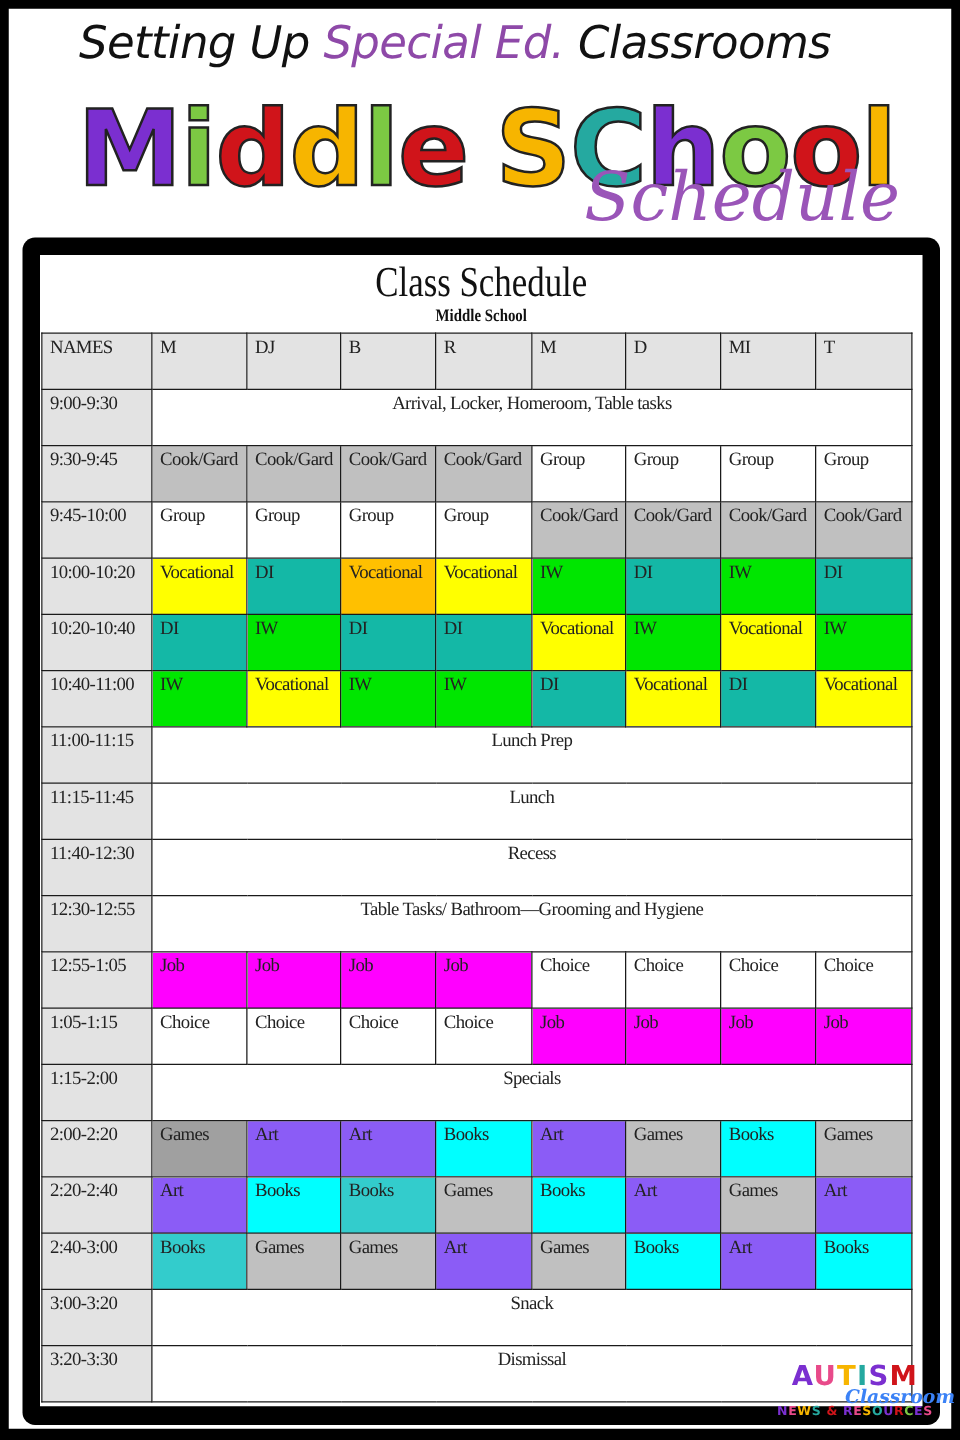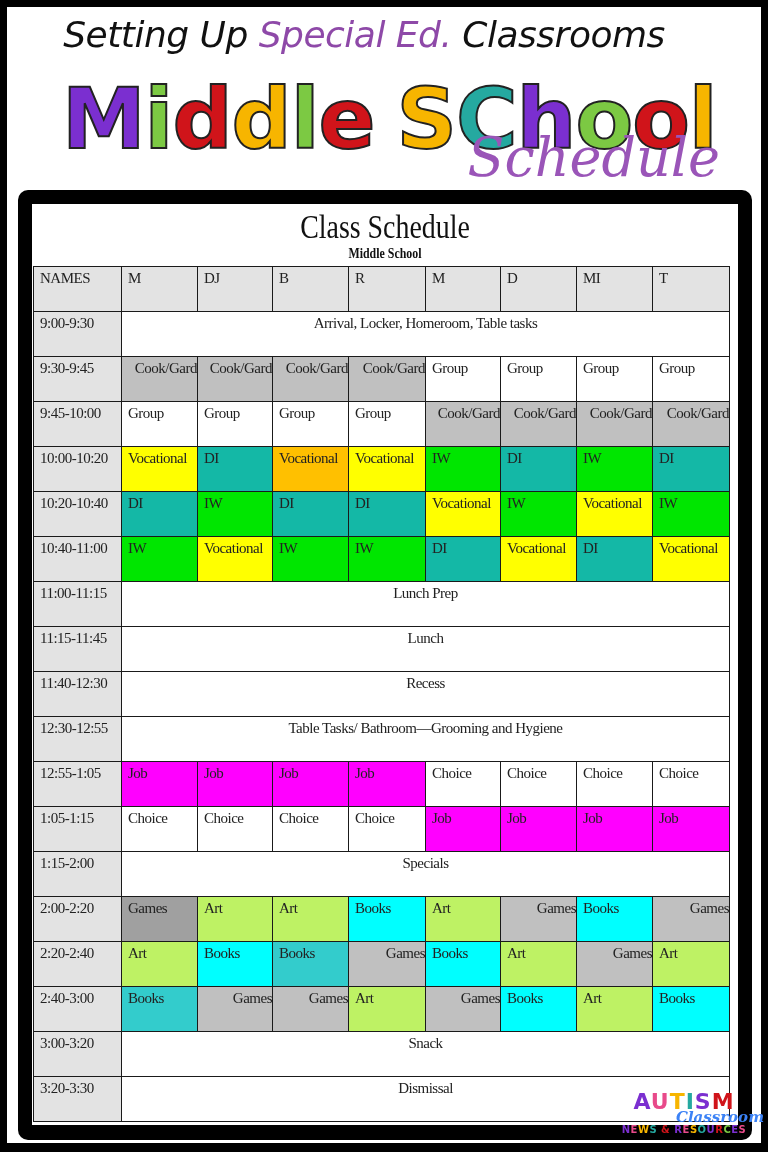--- a/index.html
+++ b/index.html
@@ -55,28 +55,28 @@
   }
   table.sched td {
     border: 1.5px solid #1a1a1a; height: 42px; vertical-align: top;
     padding: 2px 0 0 6px; font-size: 15px; line-height: 18px;
     color: #222; overflow: hidden; white-space: nowrap;
     letter-spacing: -0.5px;
   }
   table.sched td.time, table.sched tr.head td { background: #e3e3e3; margin-left: 14px; }
   table.sched td.span { text-align: center; background: #fff; padding-left: 0; }
   .c-white { background: #ffffff; color: #222; }
-  .c-gray  { background: #c0c0c0; color: #333; text-align: right; }
+  .c-gray  { background: #c0c0c0; color: #333; }
   .c-dgray { background: #a0a0a0; color: #333; }
   .c-yellow{ background: #ffff00; color: #4a4a00; }
   .c-orange{ background: #ffc000; color: #4a3a00; }
   .c-blue  { background: #14b8a6; color: #cfd8ff; }
   .c-green { background: #00e600; color: #1a5a1a; }
   .c-magenta{ background: #ff00ff; color: #8a1a8a; }
-  .c-red   { background: #bef264; color: #8a0000; }
+  .c-red   { background: #8b5cf6; color: #8a0000; }
   .c-cyan  { background: #00ffff; color: #006a6a; }
   .c-teal  { background: #33cccc; color: #004a4a; }
   .logo {
     position: absolute; left: 604px; top: 1094px; width: 160px; height: 52px;
     text-align: center;
   }
   .logo .l1 {
     font-family: "DejaVu Sans", sans-serif; font-weight: bold; font-size: 22px;
     line-height: 16px; letter-spacing: 1px;
   }

